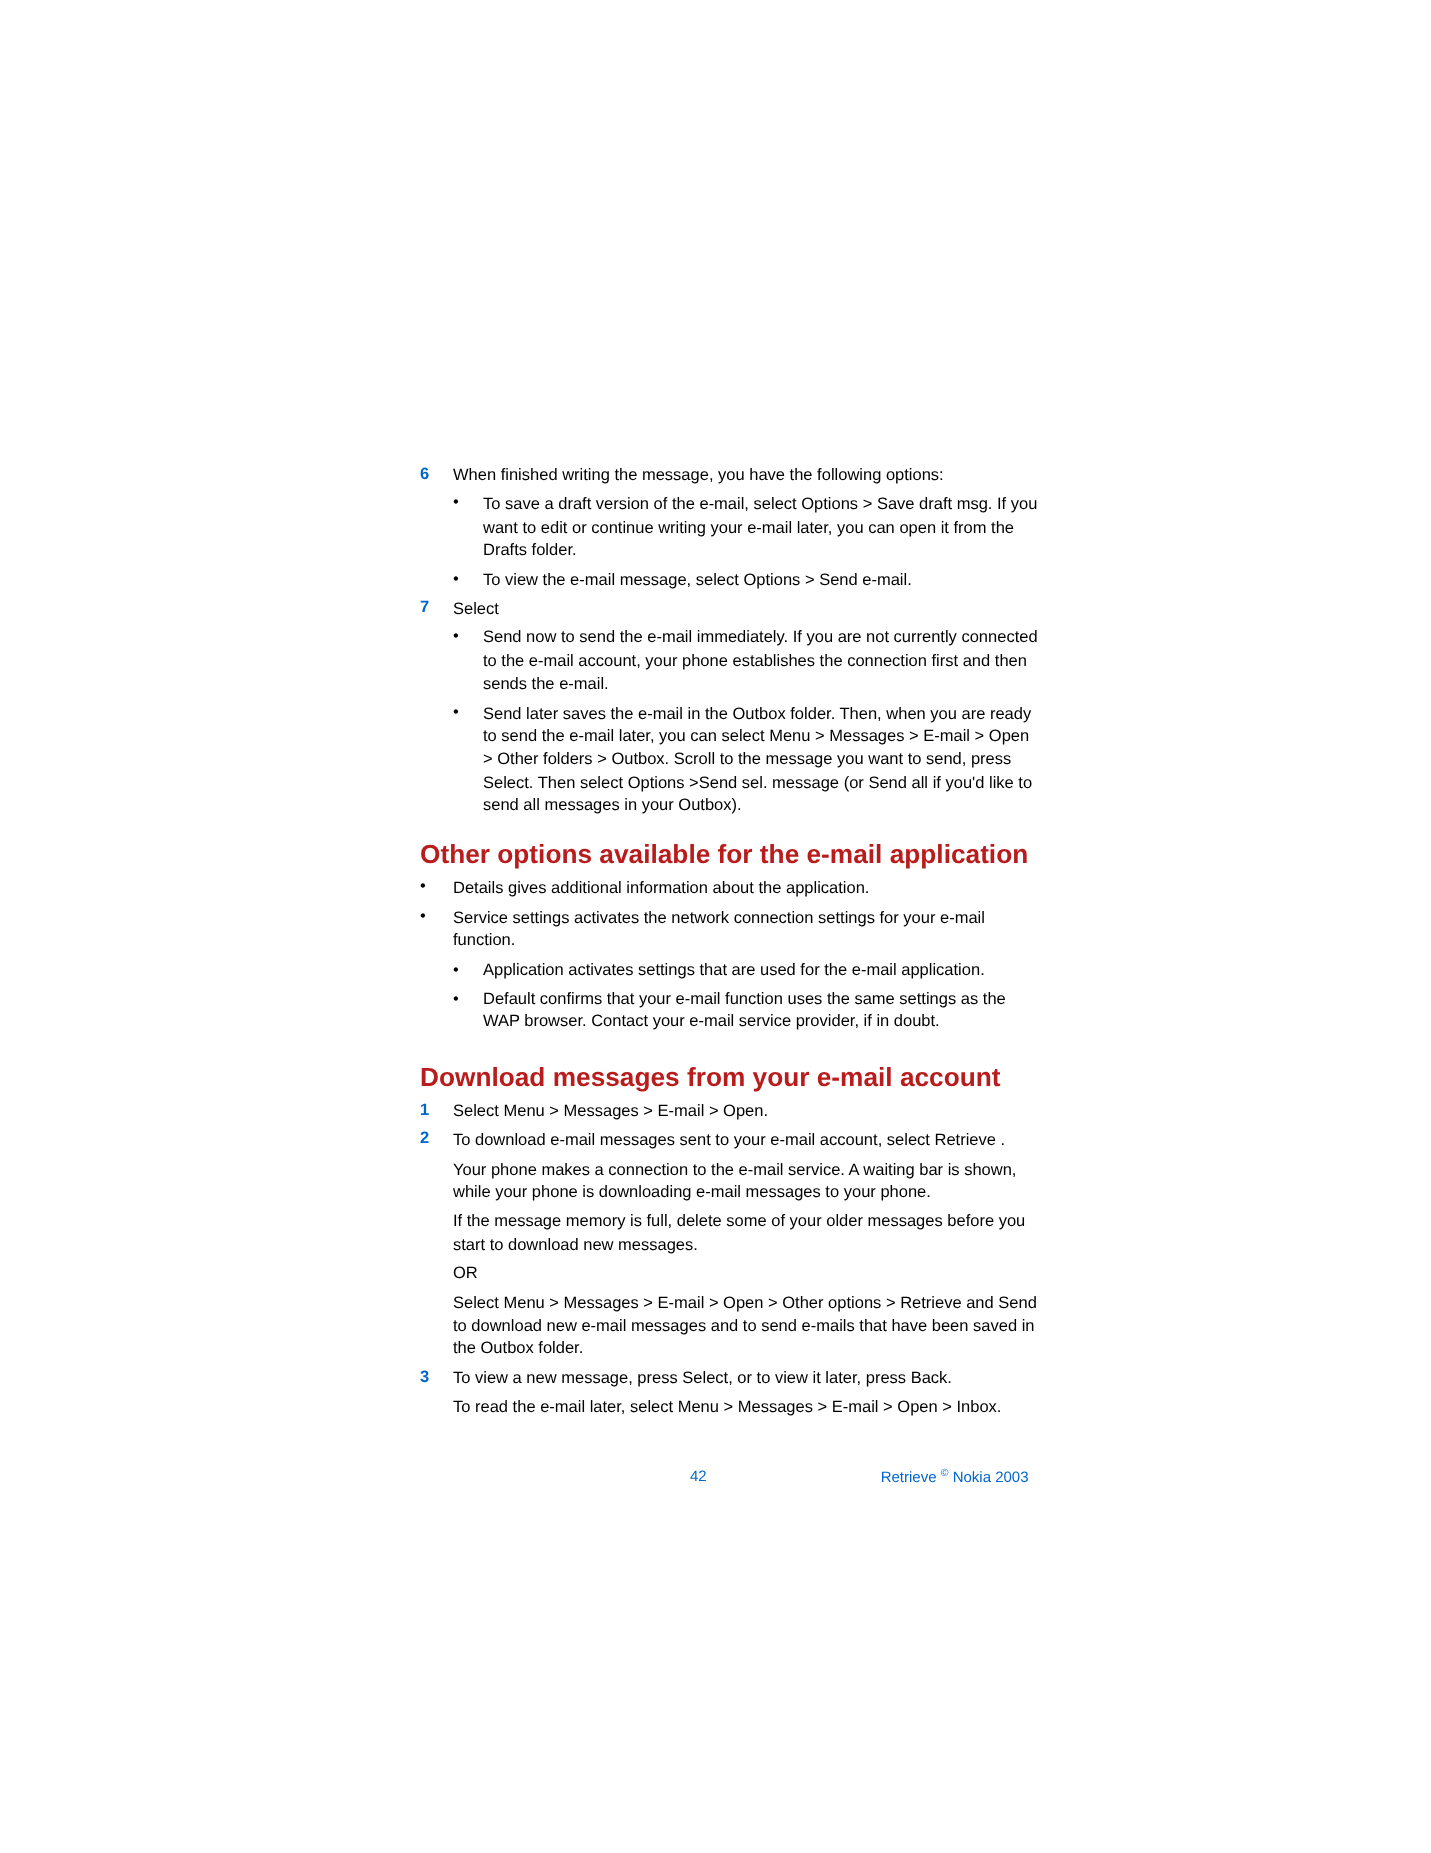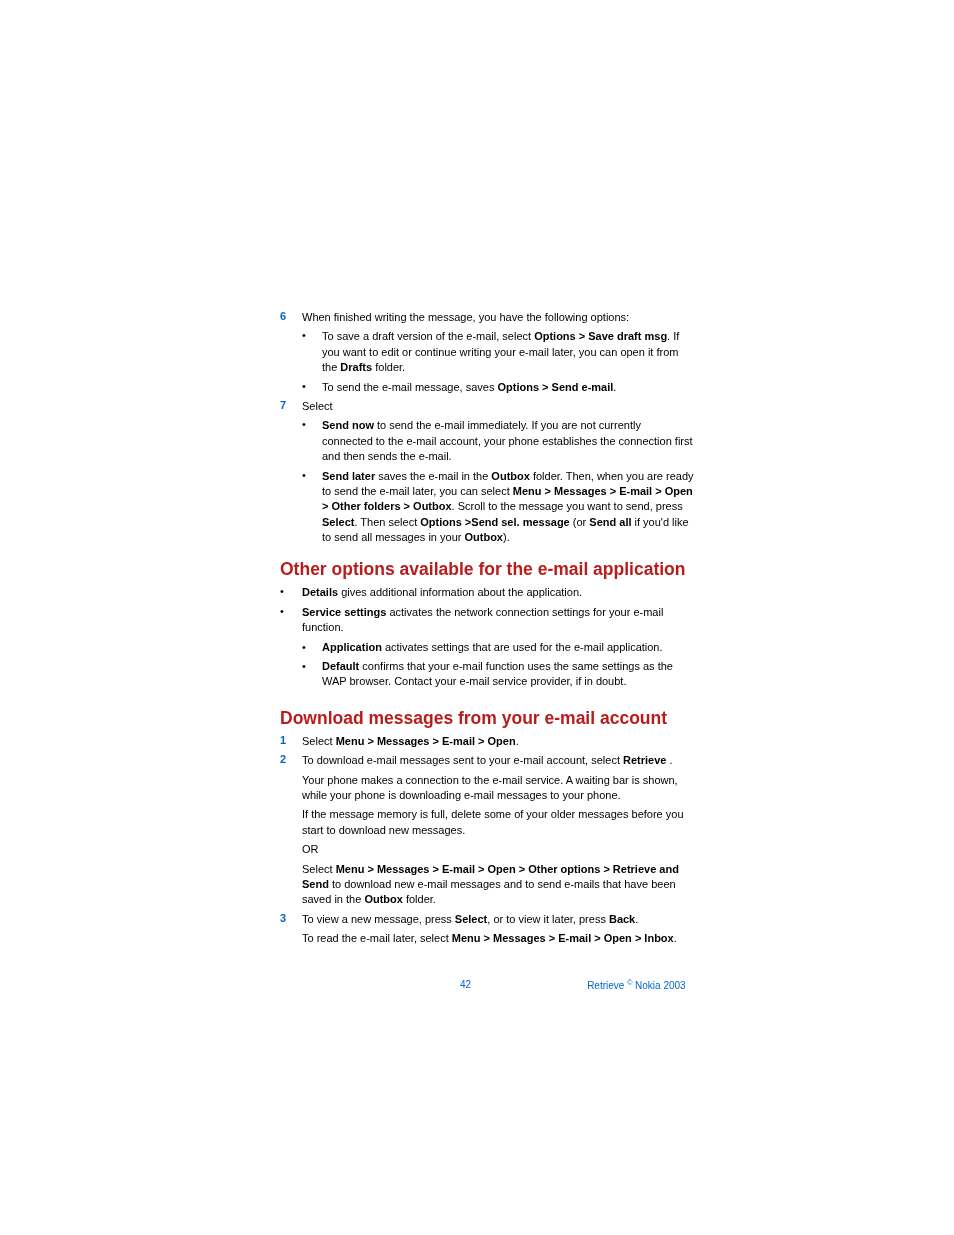--- a/index.html
+++ b/index.html
@@ -79,21 +79,21 @@
       font-weight: bold;
       margin: 14px 0 5px 0;
       font-family: Verdana, Geneva, sans-serif;
     }
     .intro {
       font-size: 11px;
       line-height: 1.4;
       margin-bottom: 5px;
     }
     b {
-      font-weight: bold;
+      font-weight: normal;
     }
     .para-block {
       margin-top: 4px;
     }
     .footer {
       display: flex;
       justify-content: flex-start;
       font-size: 10px;
       margin-top: 32px;
       padding-left: 180px;
@@ -119,21 +119,21 @@
   <div class="num-item">
     <div class="num">6</div>
     <div class="num-content">When finished writing the message, you have the following options:</div>
   </div>
   <div class="sub-bullet">
     <div class="sub-bullet-mark">•</div>
     <div class="sub-bullet-content"><span>To save a draft version of the e-mail, select </span><b>Options &gt; Save draft msg</b><span>. If you want to edit or continue writing your e-mail later, you can open it from the </span><b>Drafts</b><span> folder.</span></div>
   </div>
   <div class="sub-bullet">
     <div class="sub-bullet-mark">•</div>
-    <div class="sub-bullet-content"><span>To send the e-mail message, saves </span><b>Options &gt; Send e-mail</b><span>.</span></div>
+    <div class="sub-bullet-content"><span>To view the e-mail message, select </span><b>Options &gt; Send e-mail</b><span>.</span></div>
   </div>
 
   <div class="num-item">
     <div class="num">7</div>
     <div class="num-content">Select</div>
   </div>
   <div class="sub-bullet">
     <div class="sub-bullet-mark">•</div>
     <div class="sub-bullet-content"><b>Send now</b><span> to send the e-mail immediately. If you are not currently connected to the e-mail account, your phone establishes the connection first and then sends the e-mail.</span></div>
   </div>

